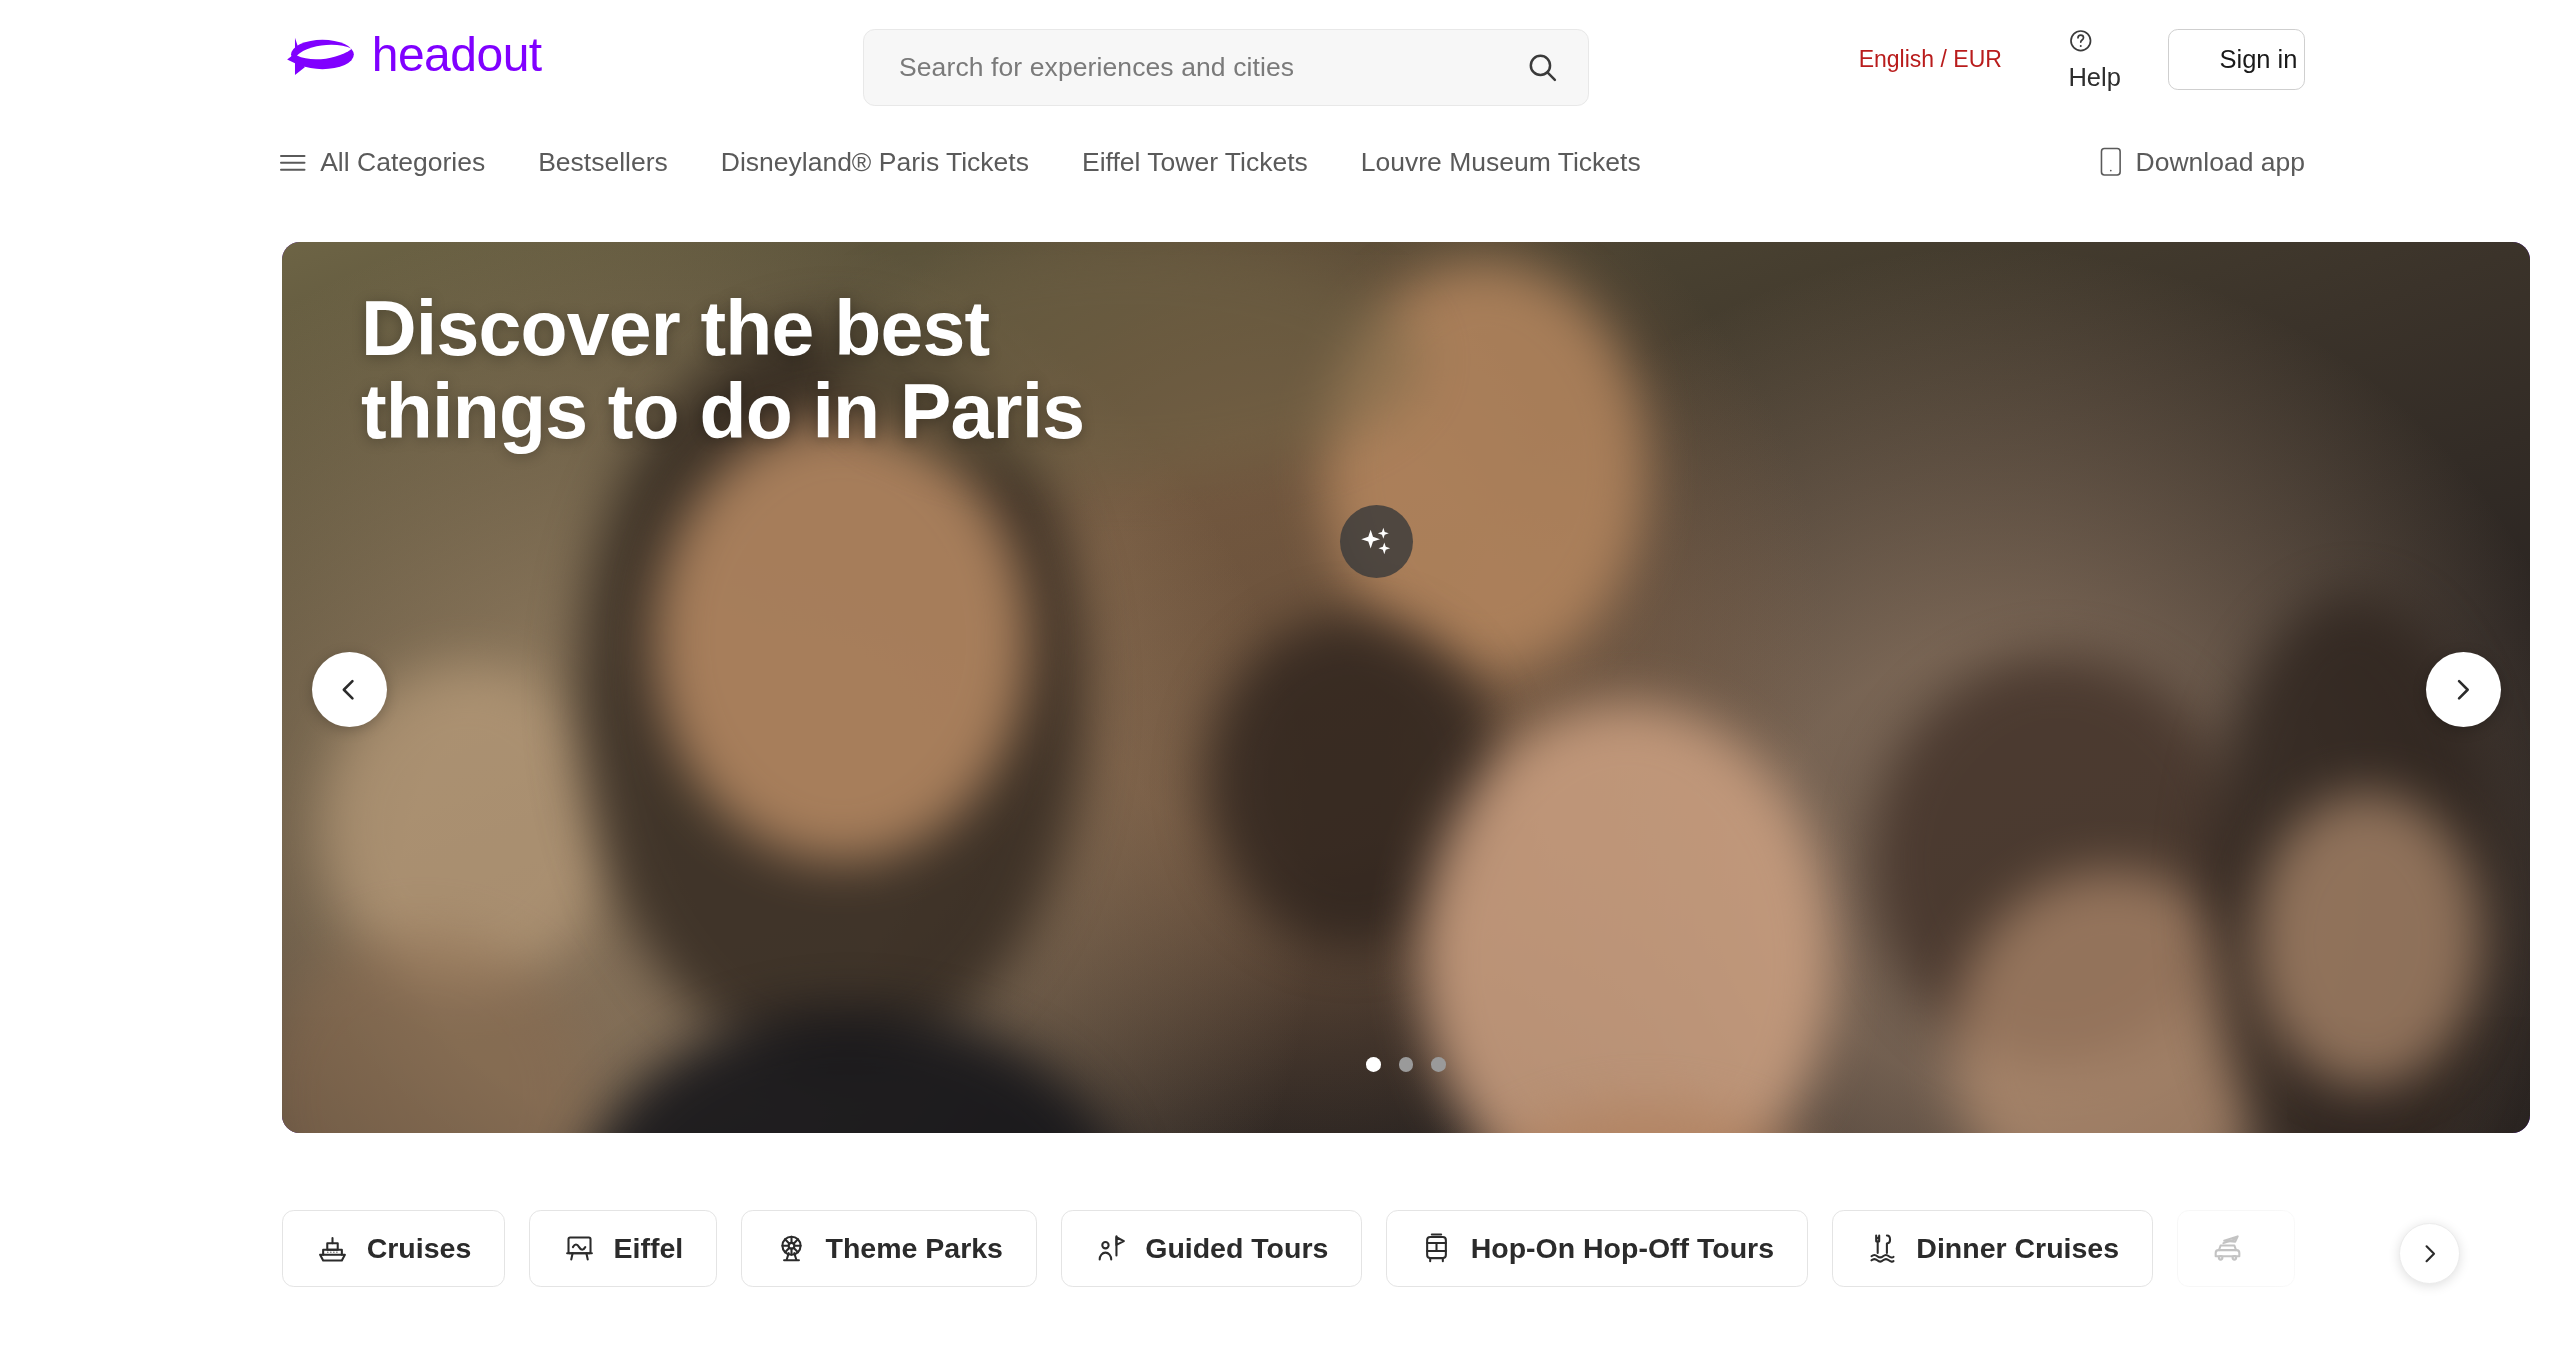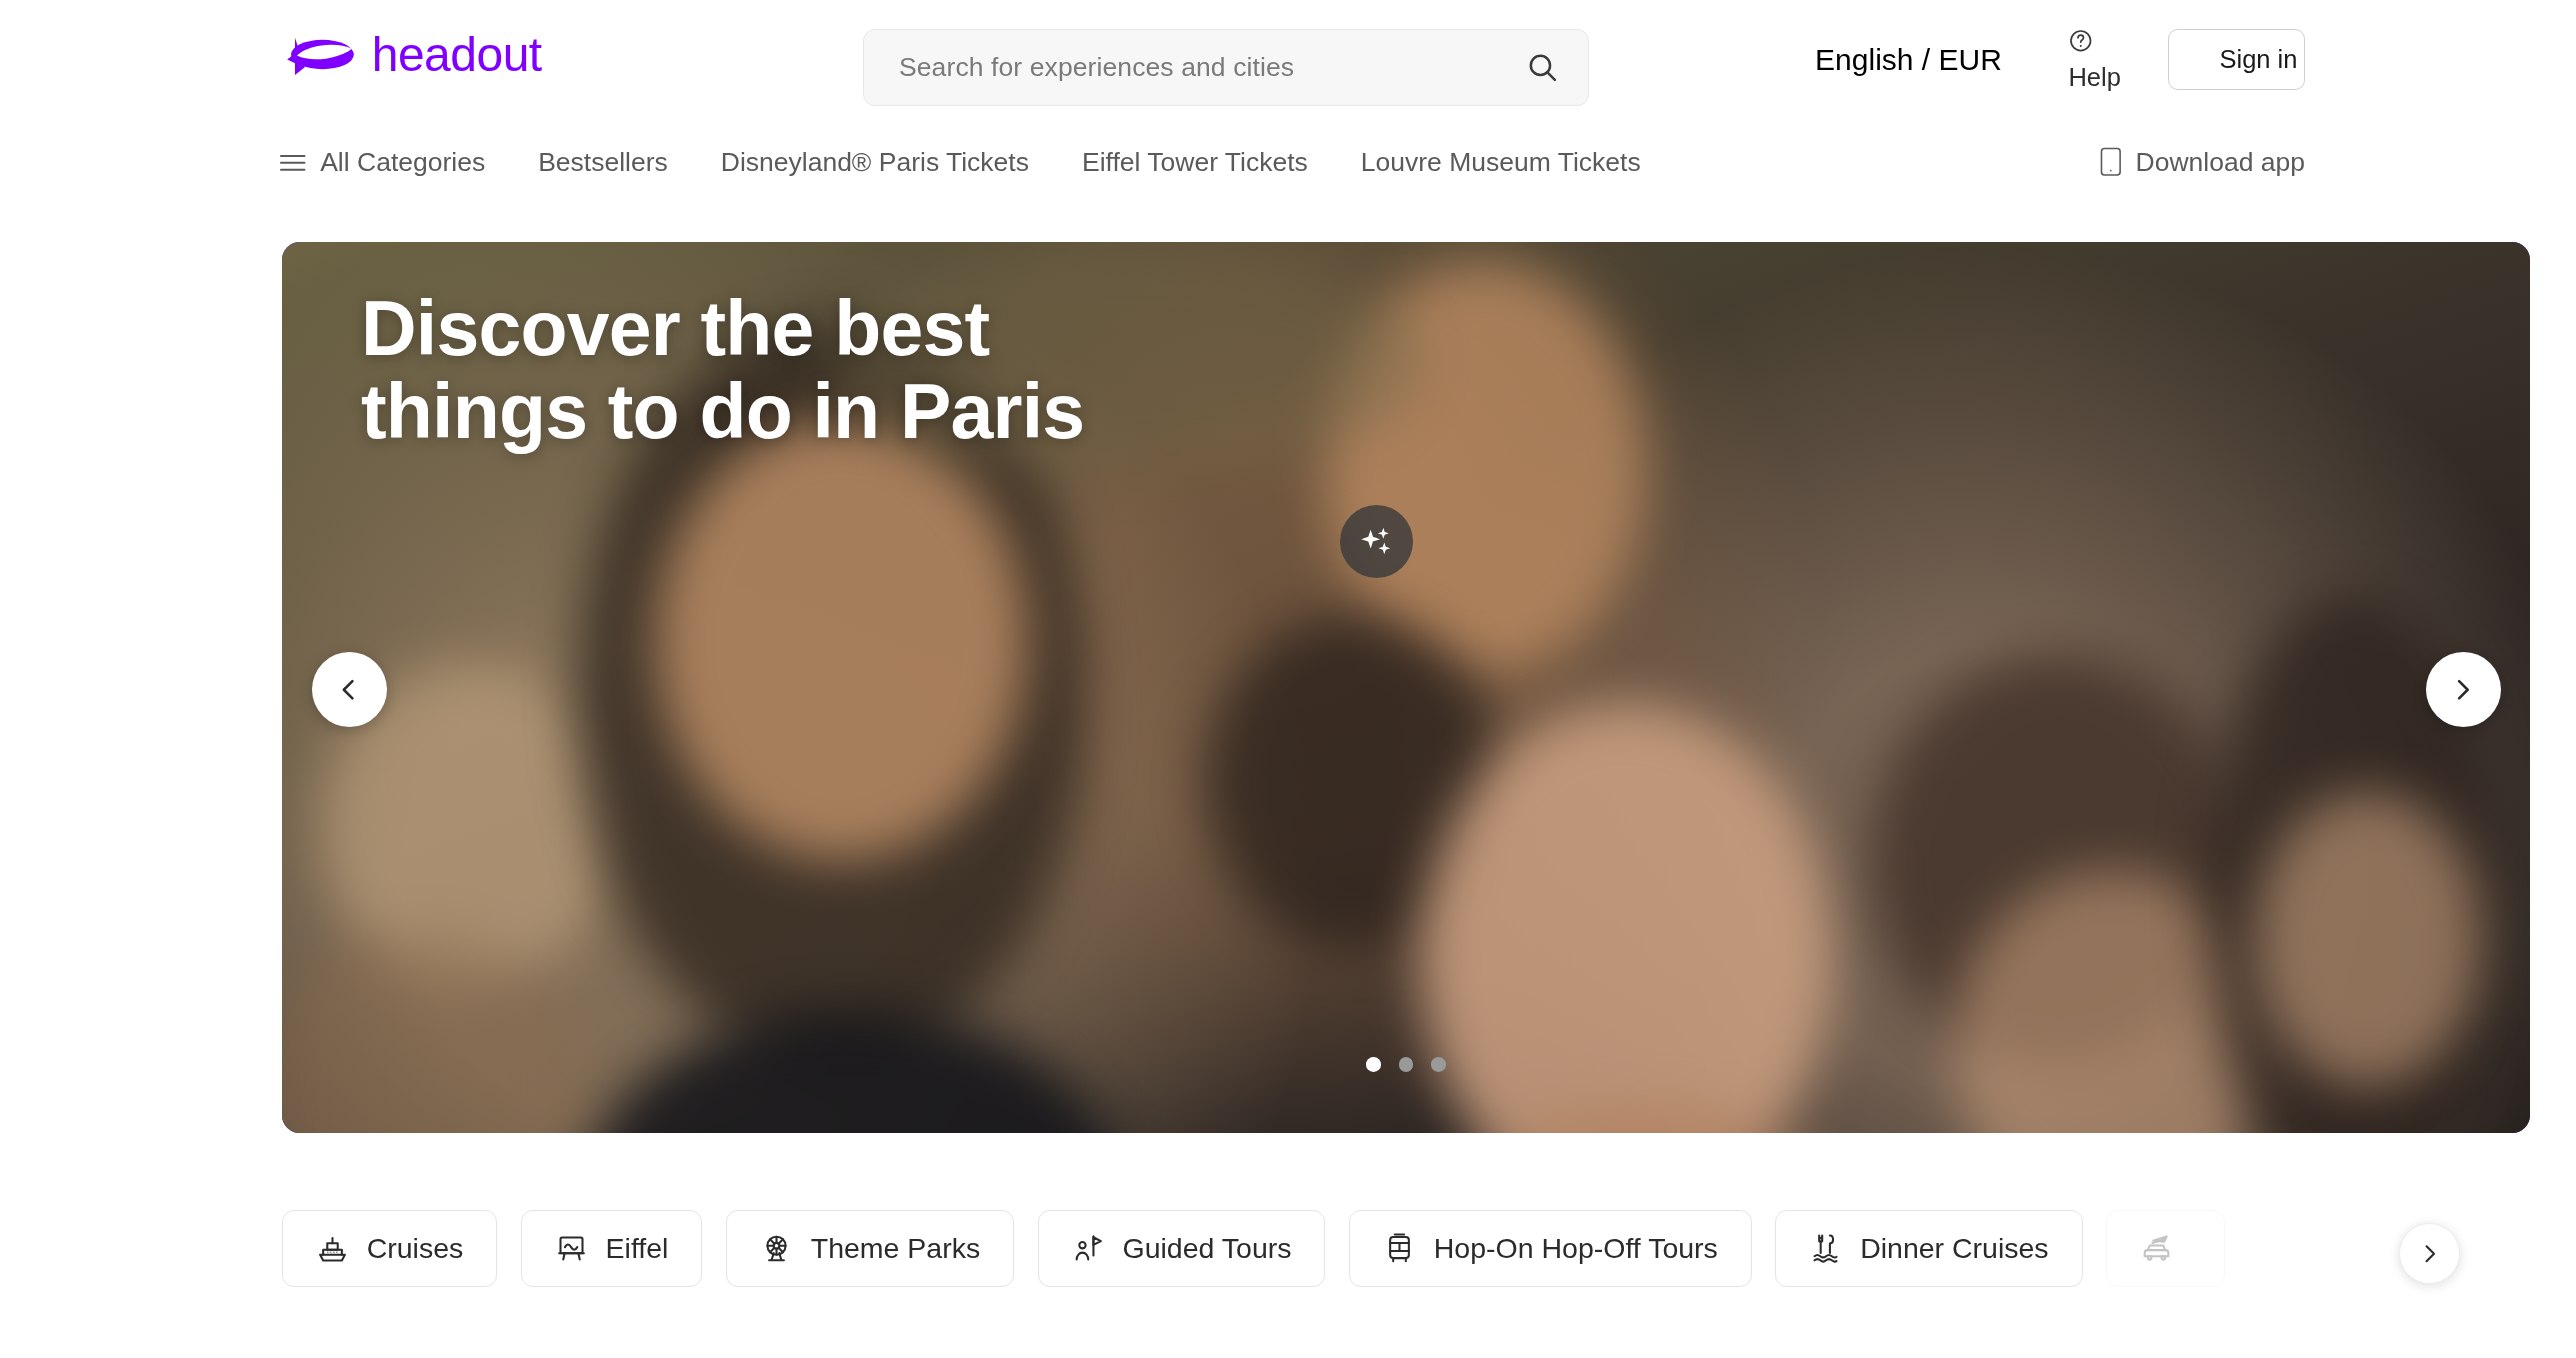--- a/index.html
+++ b/index.html
@@ -40,21 +40,21 @@
   .searchbar .ph {
     flex: 1; font-size: 26.5px; color: #7a7a7a; letter-spacing: 0.1px;
   }
   .search-icon { width: 33px; height: 33px; flex: 0 0 auto; }
 
   .hdr-right {
     position: absolute; right: 271px; top: 27.5px;
     display: flex; align-items: center; gap: 0;
   }
   .lang {
-    font-size: 30px; color: #000000; padding: 0 19.6px; cursor: pointer;
+    font-size: 23px; color: #b91c1c; padding: 0 19.6px; cursor: pointer;
     white-space: nowrap;
   }
   .help {
     display: flex; align-items: flex-start; gap: 9.8px;
     font-size: 25.5px; color: #2d2d2d; padding: 0 21.6px 0 47px; cursor: pointer; flex-direction: column;
   }
   .help-icon { width: 25.5px; height: 25.5px; }
   .signin {
     margin-left: 25.5px;
     width: 137px; height: 61px;
@@ -136,20 +136,21 @@
   }
   .dot { width: 14.7px; height: 14.7px; border-radius: 50%; background: #9a9a9a; cursor: pointer; }
   .dot.active { background: #ffffff; }
 
   
   .chips {
     position: absolute; left: 282px; top: 1209px;
     width: 2153px; height: 79px;
     display: flex; align-items: center; gap: 23.6px;
     overflow: hidden;
+    font-weight: bold;
   }
   .chip {
     height: 77px; flex: 0 0 auto;
     border: 1px solid #e4e4e4; border-radius: 11.8px;
     background: #fff;
     display: flex; align-items: center; gap: 17.7px;
     padding: 0 33px;
     font-size: 28.5px; color: #2b2b2b; white-space: nowrap;
     cursor: pointer;
   }

